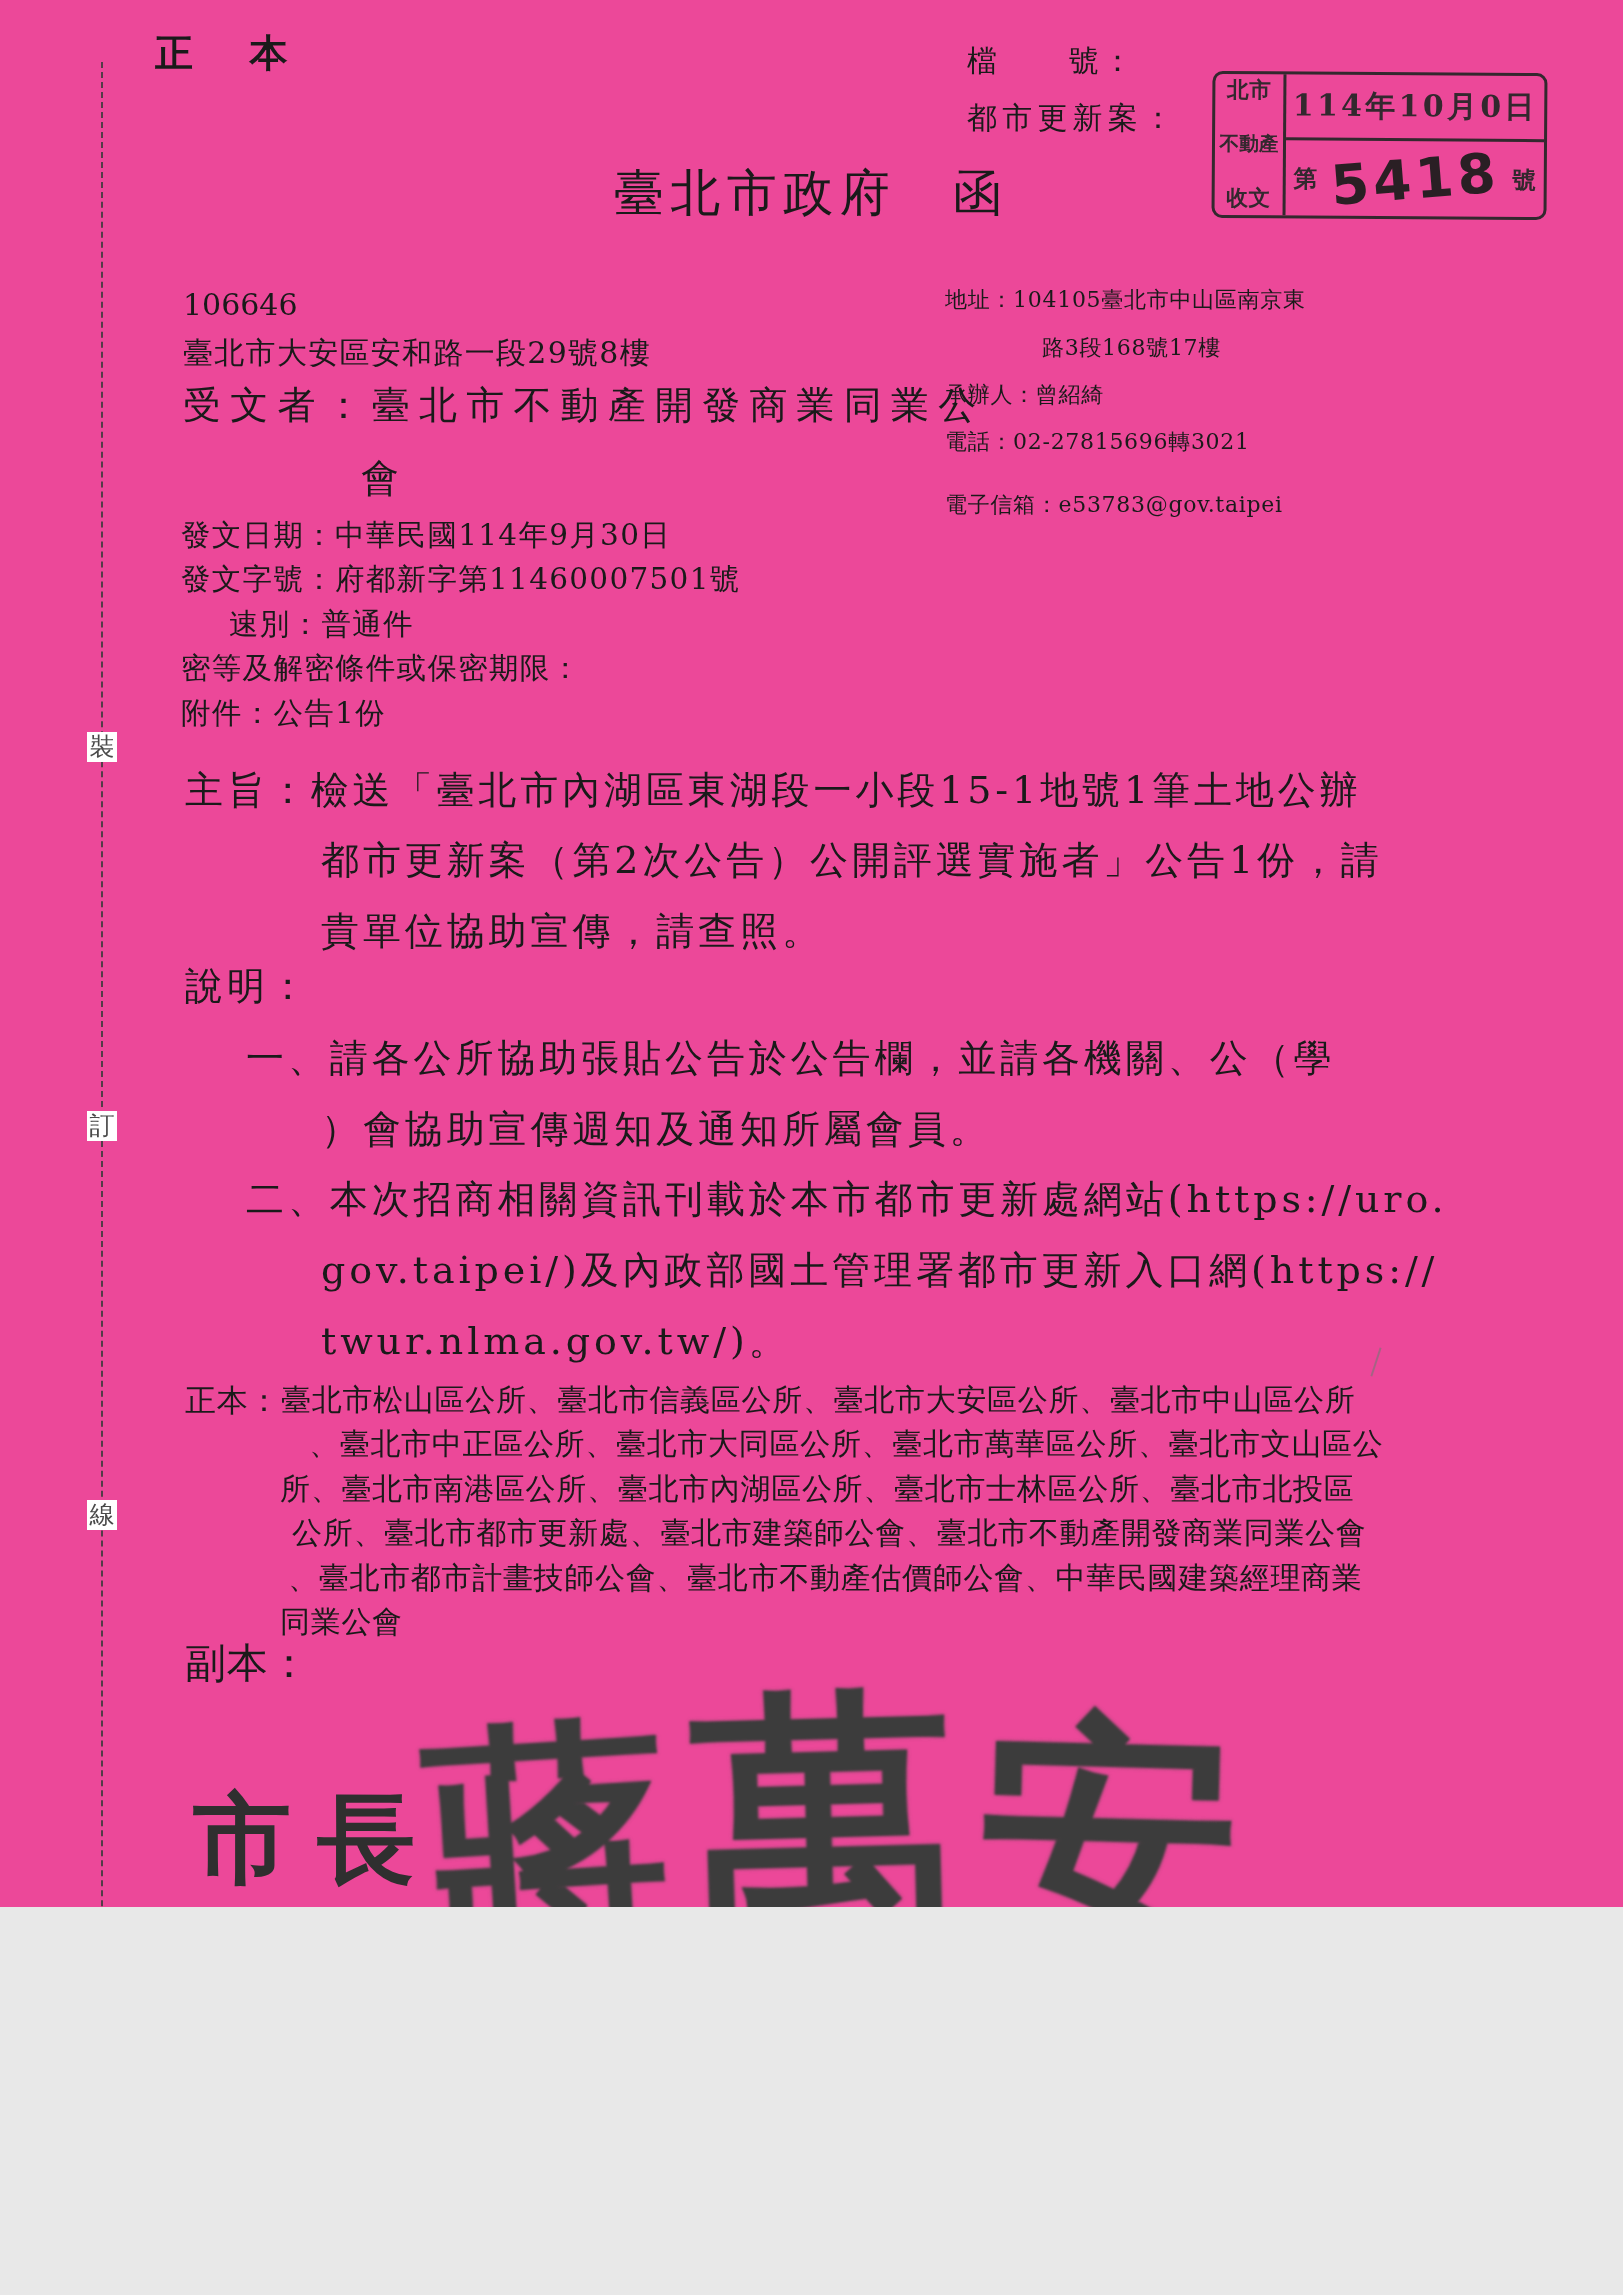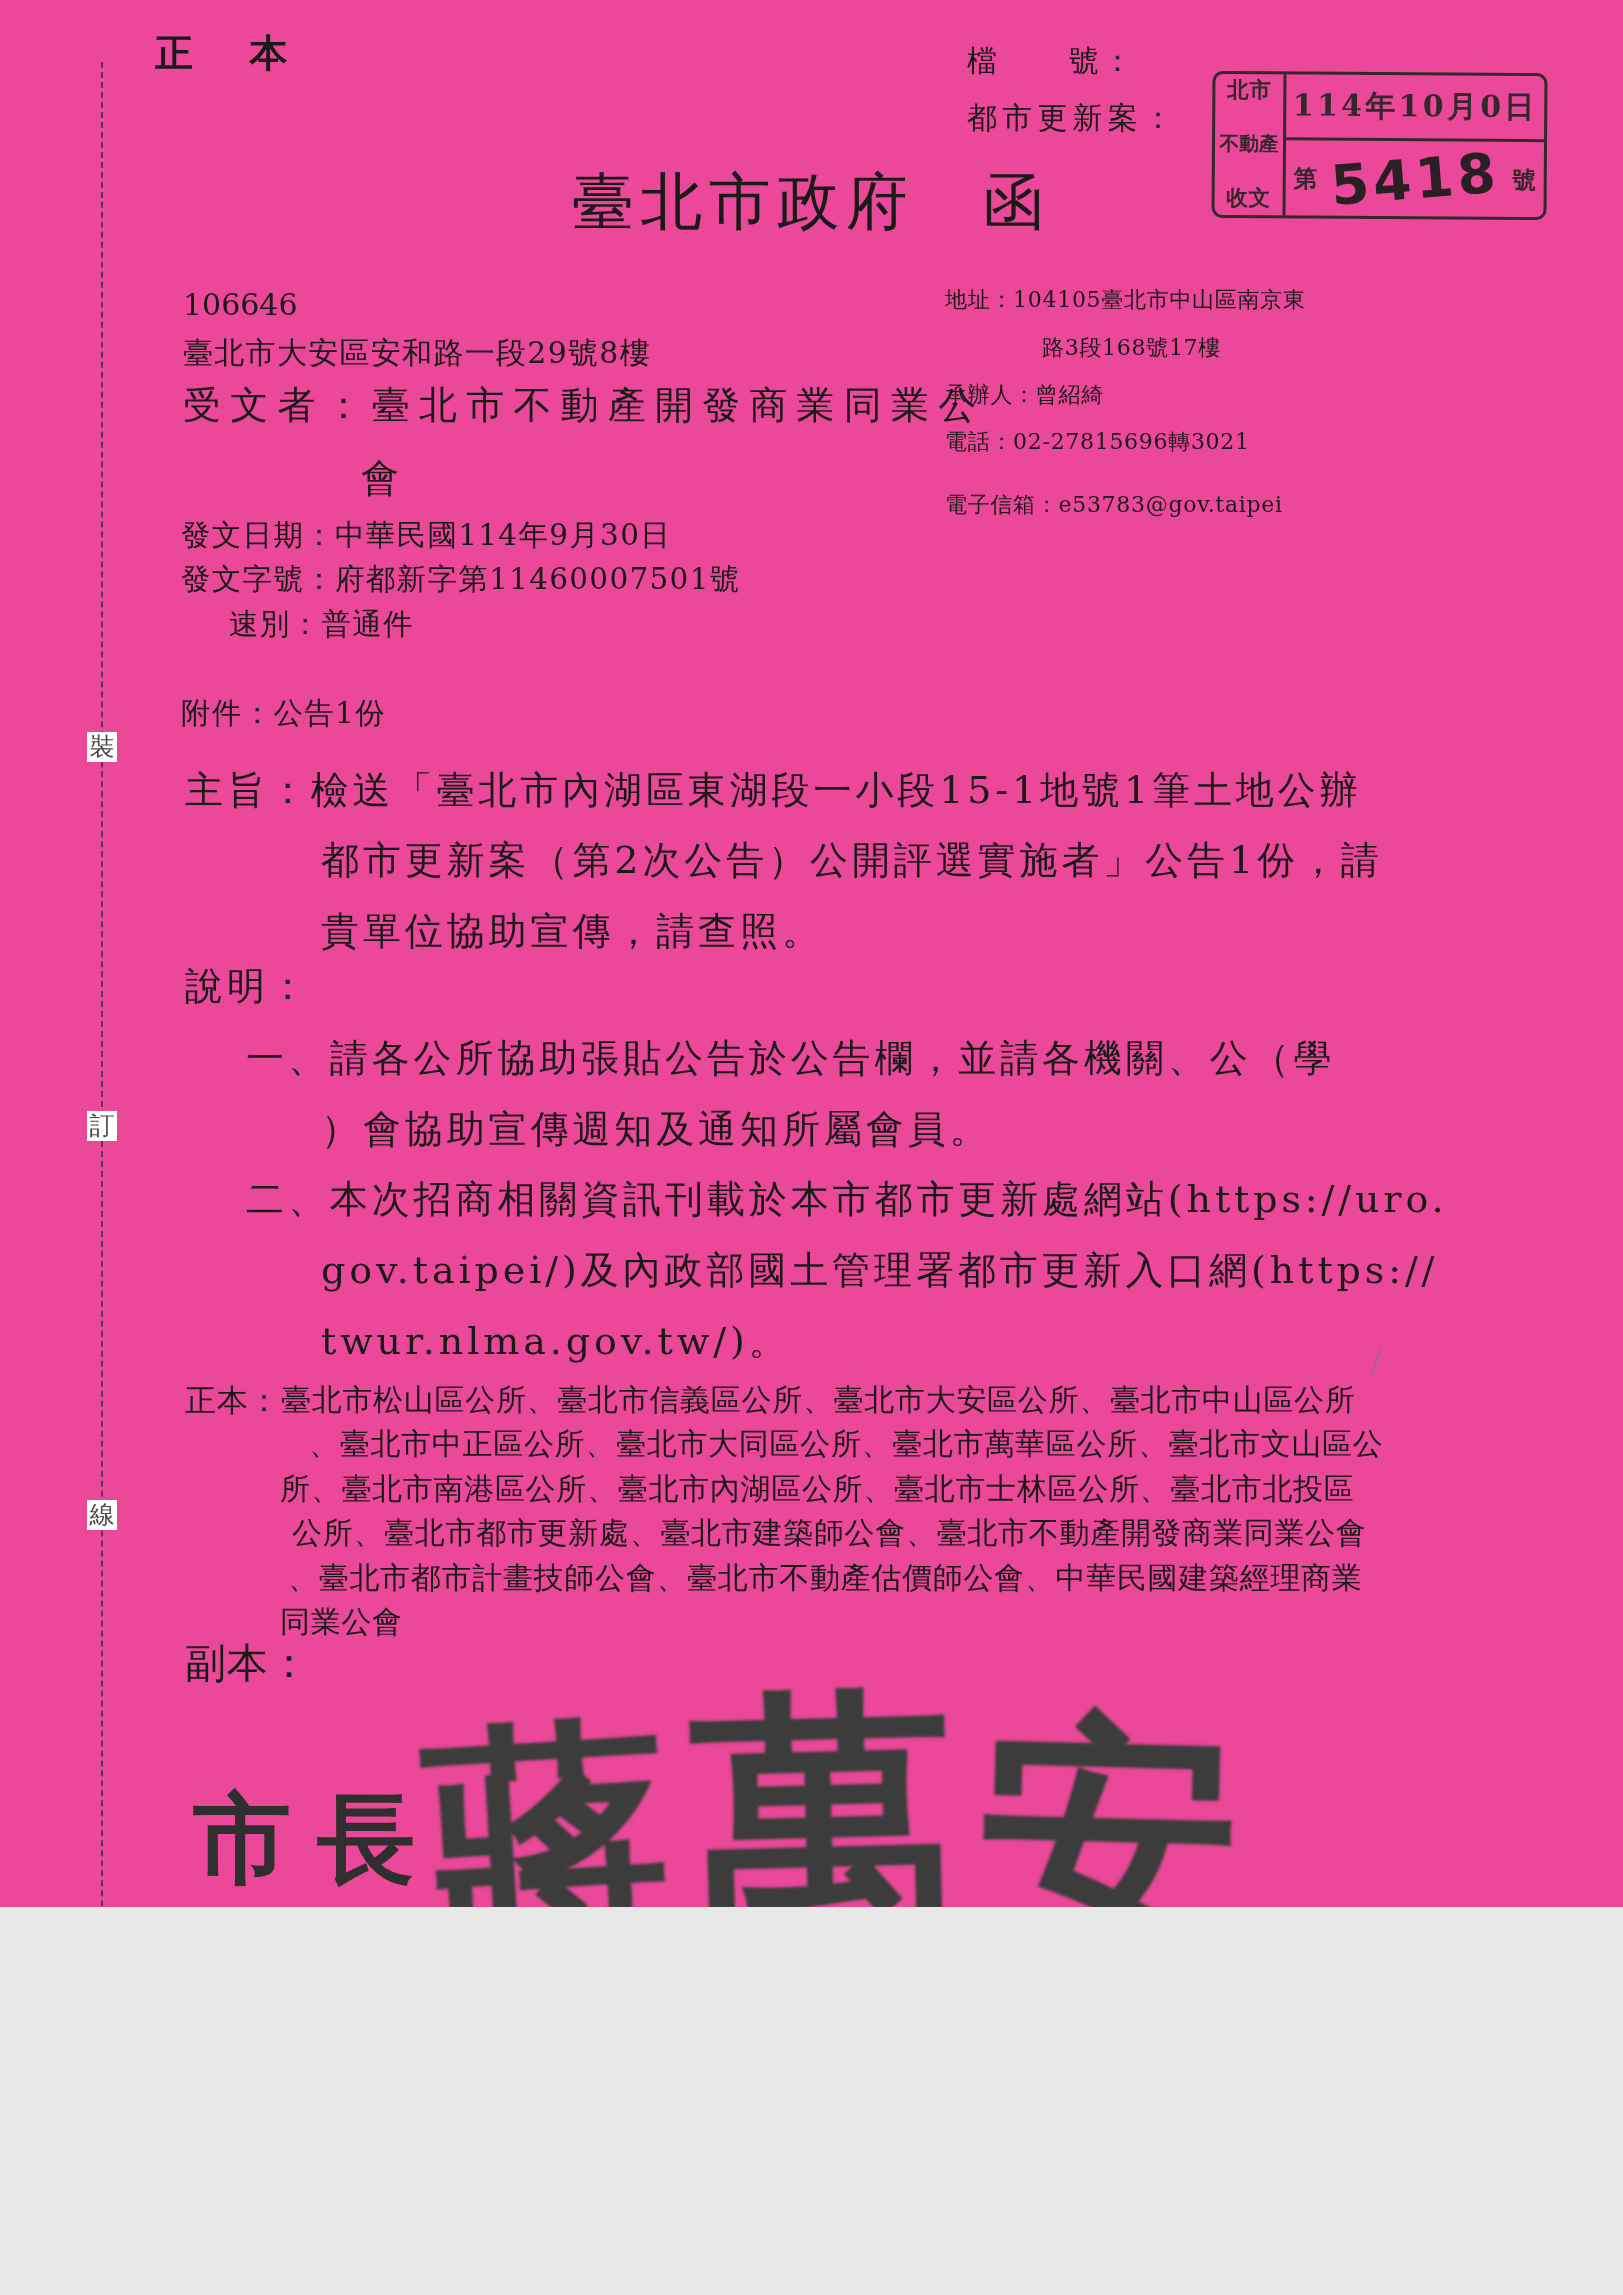--- a/index.html
+++ b/index.html
@@ -49,21 +49,21 @@
     font-size:30px;letter-spacing:3.3px;
   }
   .stamp-no{flex:1;display:flex;align-items:center;justify-content:space-between;padding:0 7.9px;}
   .stamp-no .fix{font-size:23.6px;}
   .stamp-no .hand{
     font-family:"DejaVu Sans","Liberation Sans",sans-serif;
     font-size:55px;font-weight:bold;transform:rotate(-5deg);
     letter-spacing:3.9px;color:#1c1c1c;
   }
 
-  .doc-title{left:0;top:160px;width:1623px;text-align:center;font-size:62px;letter-spacing:6.5px;}
+  .doc-title{left:0;top:160px;width:1623px;text-align:center;font-size:50px;letter-spacing:6.5px;}
 
   
   .zip{left:183px;top:287px;font-size:30px;}
   .sender-addr{left:183px;top:333px;font-size:30px;letter-spacing:1.3px;}
   .recv1{left:183px;top:380px;font-size:38px;letter-spacing:9.2px;}
   .recv2{left:361px;top:453px;font-size:38px;}
 
   
   .contact{font-size:22px;letter-spacing:0.7px;}
   .c1{left:945px;top:285px;}
@@ -168,20 +168,21 @@
 
   <div class="abs contact c1">地址：104105臺北市中山區南京東</div>
   <div class="abs contact c2">路3段168號17樓</div>
   <div class="abs contact c3">承辦人：曾紹綺</div>
   <div class="abs contact c4">電話：02-27815696轉3021</div>
   <div class="abs contact c5">電子信箱：e53783@gov.taipei</div>
 
   <div class="abs meta m-date">發文日期：中華民國114年9月30日</div>
   <div class="abs meta m-no">發文字號：府都新字第11460007501號</div>
   <div class="abs meta m-speed">速別：普通件</div>
+  <div class="abs meta m-sec">密等及解密條件或保密期限：</div>
   <div class="abs meta m-att">附件：公告1份</div>
 
   <div class="abs subj s1">主旨：檢送「臺北市內湖區東湖段一小段15-1地號1筆土地公辦</div>
   <div class="abs subj s2">都市更新案（第2次公告）公開評選實施者」公告1份，請</div>
   <div class="abs subj s3">貴單位協助宣傳，請查照。</div>
 
   <div class="abs expl e0">說明：</div>
   <div class="abs expl e1">一、請各公所協助張貼公告於公告欄，並請各機關、公（學</div>
   <div class="abs expl e2">）會協助宣傳週知及通知所屬會員。</div>
   <div class="abs expl e3">二、本次招商相關資訊刊載於本市都市更新處網站(https://uro.</div>

